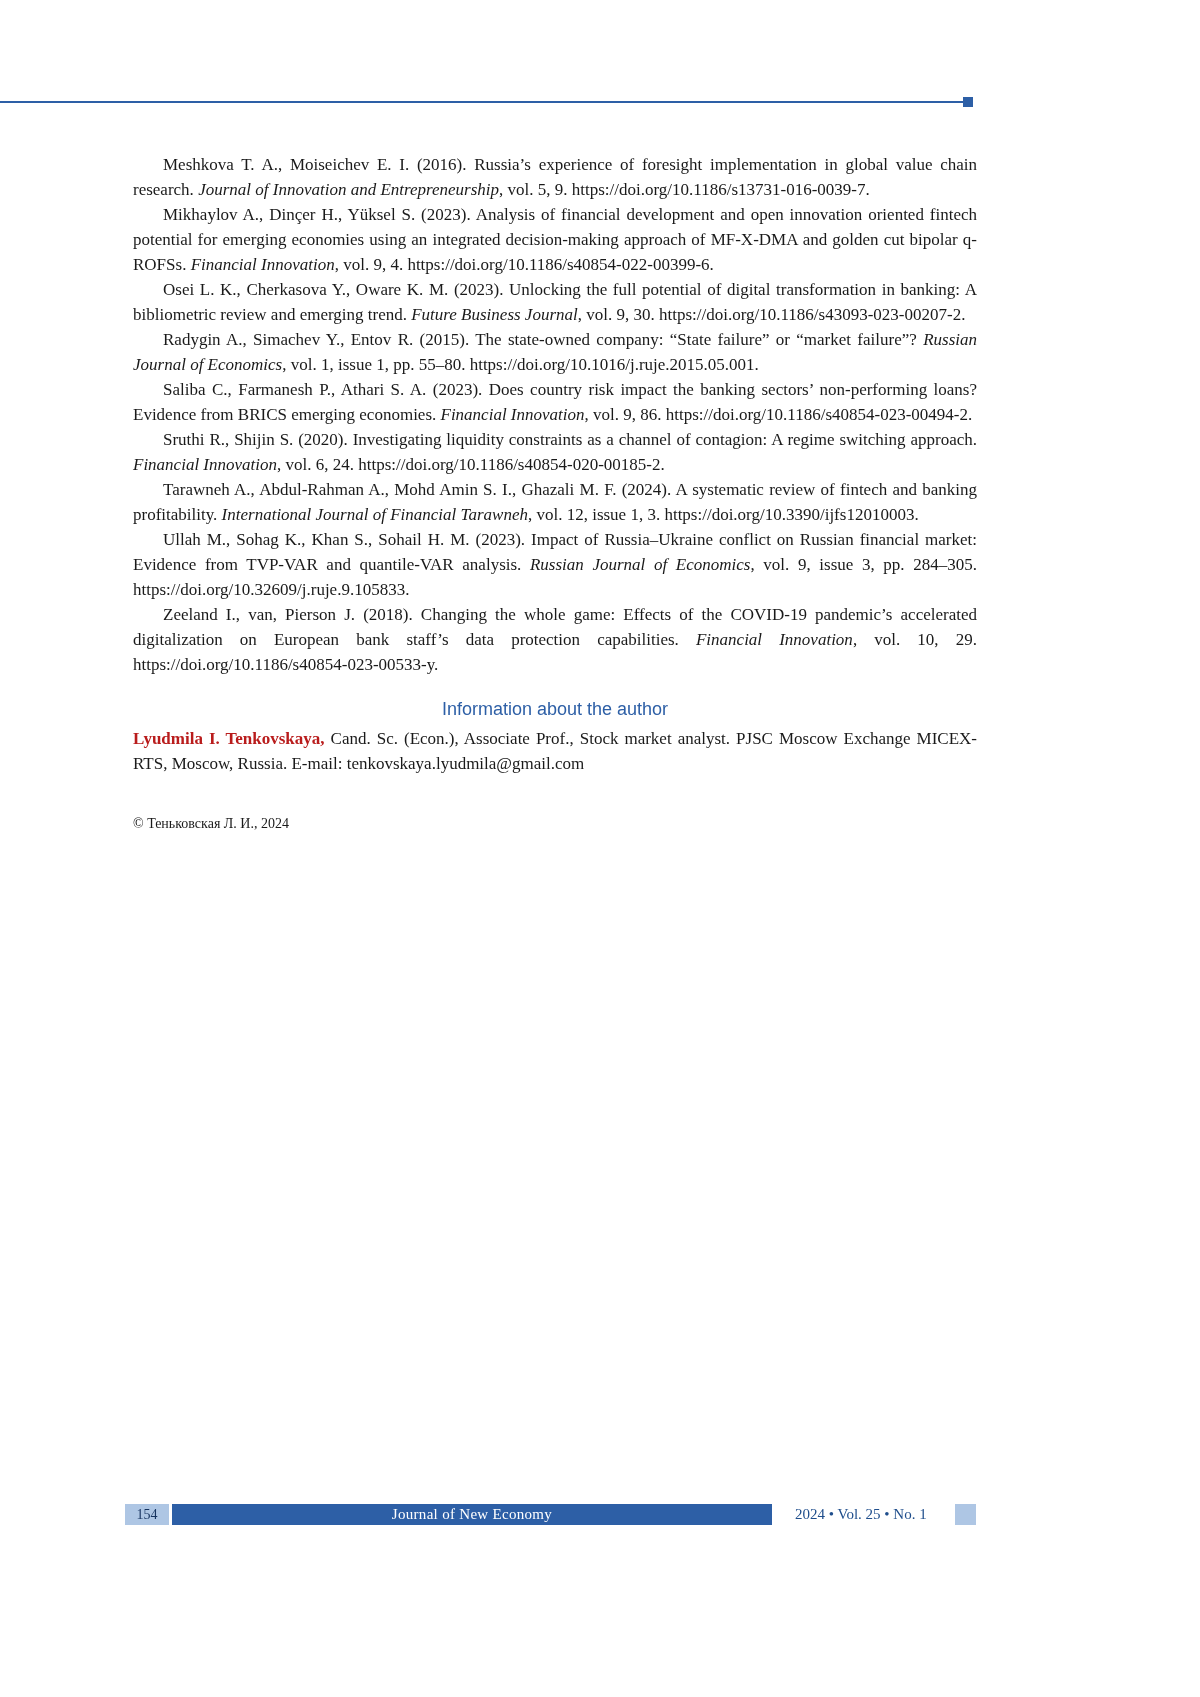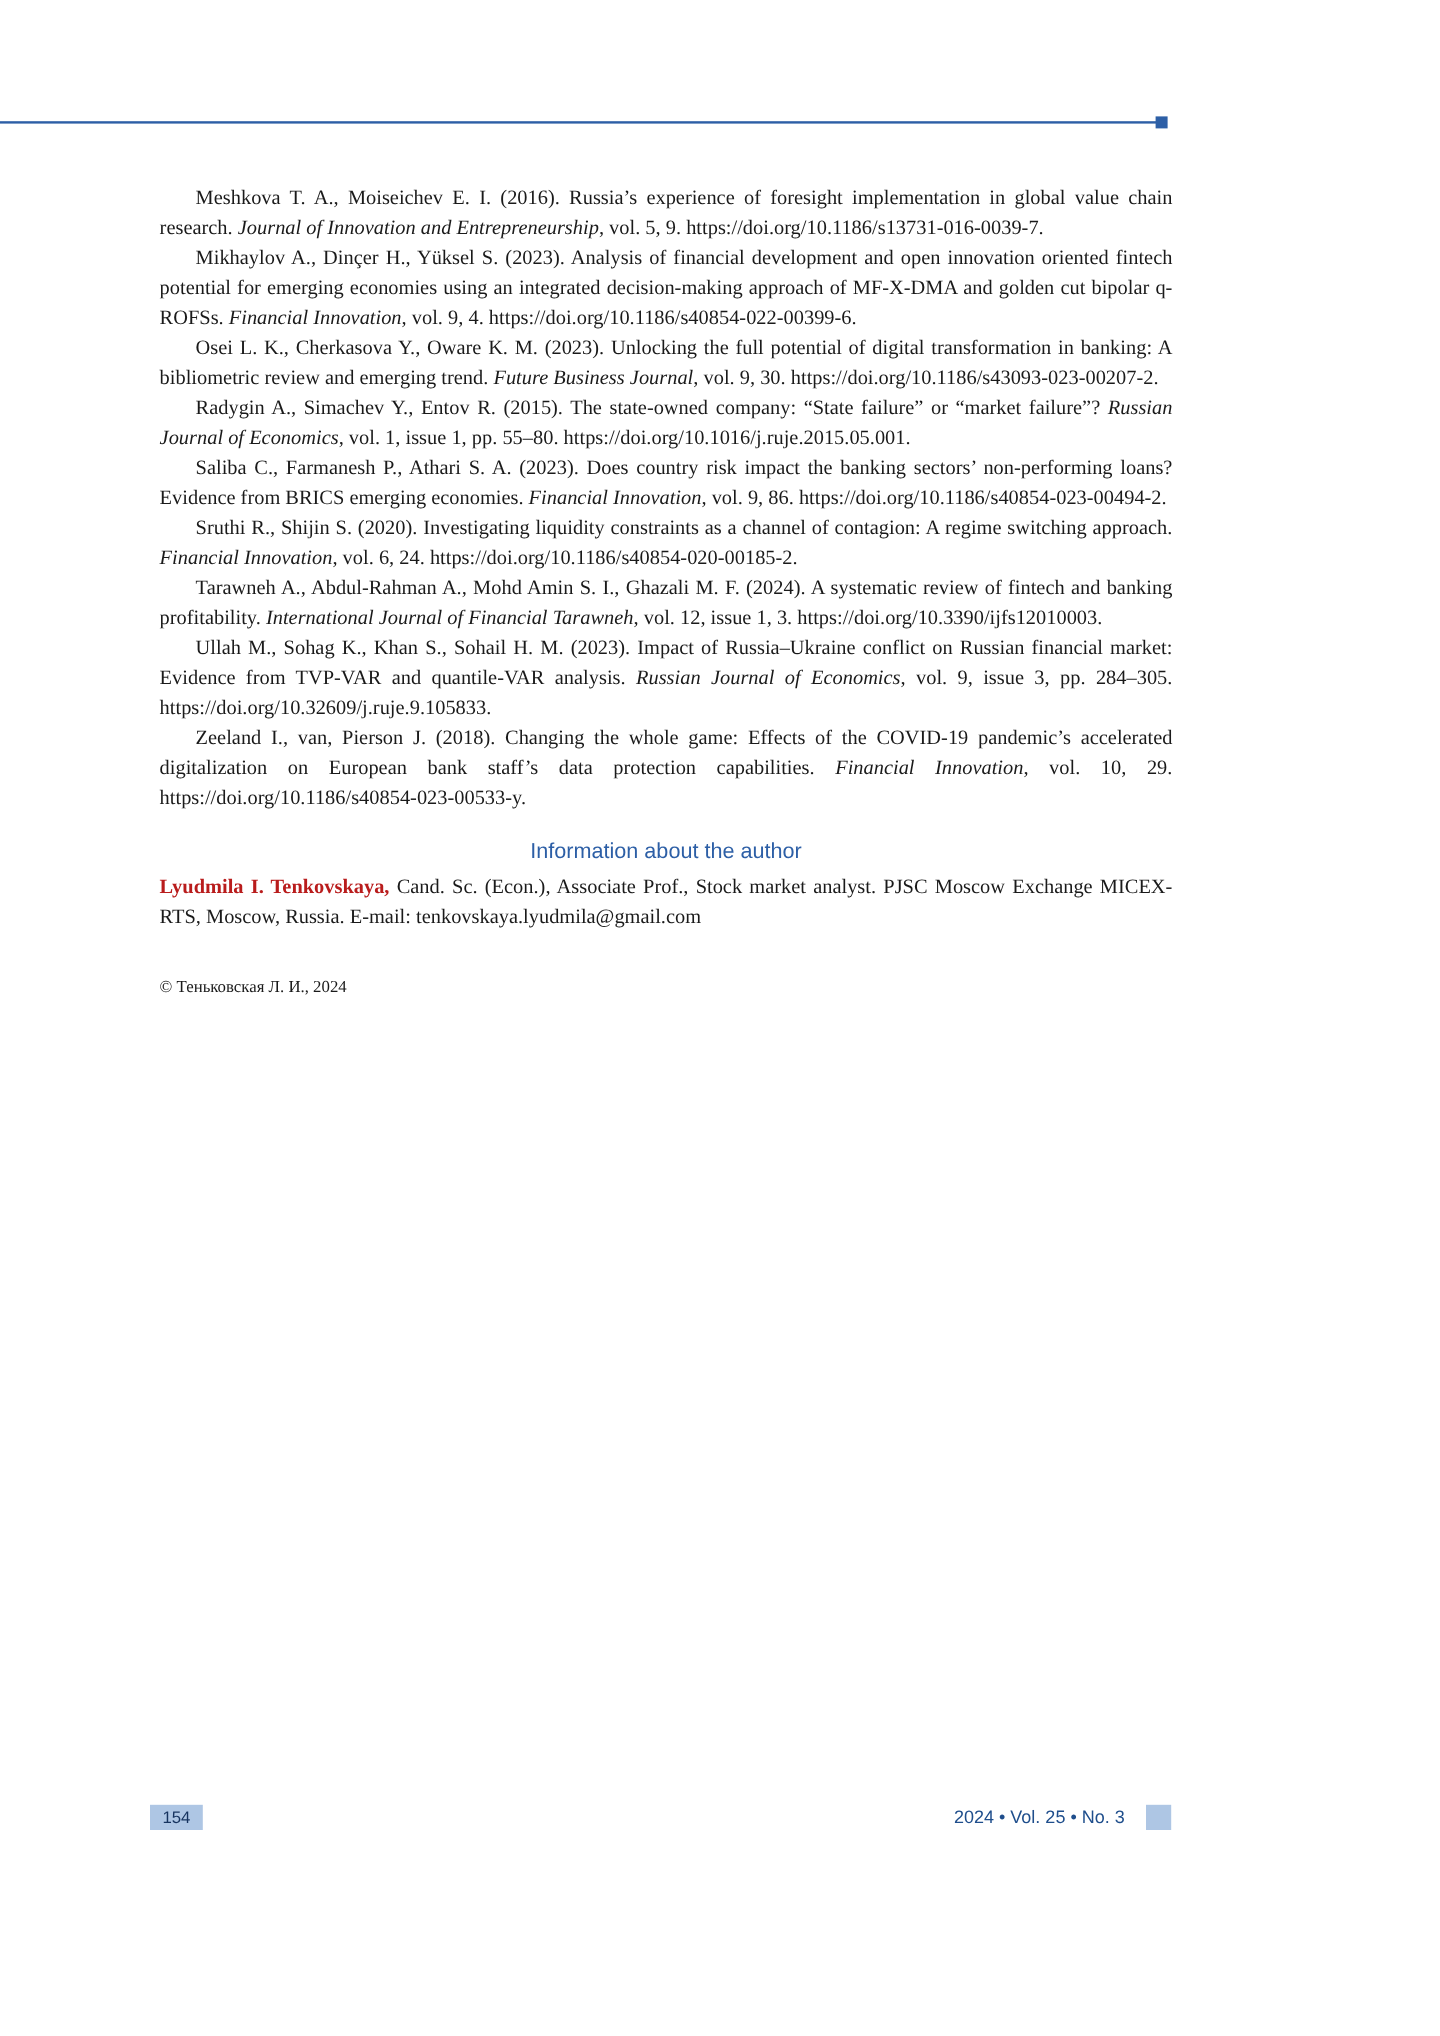--- a/index.html
+++ b/index.html
@@ -55,21 +55,21 @@
     font-weight:bold;
     color:#b91c1c;
   }
   .copyright {
     margin-top:40px;
     font-size:14px;
   }
   
   .page-footer {
     position:absolute; top:1504px; left:0; width:1200px; height:21px;
-    font-family:Liberation Sans, sans-serif;
+    font-family:Liberation Serif, serif;
   }
   .page-number {
     position:absolute; left:125px; top:0; width:44px; height:21px;
     background:#aec6e4; color:#16335f;
     text-align:center; line-height:21px; font-size:14px;
   }
   .journal-bar {
     position:absolute; left:172px; top:0; width:600px; height:21px;
     background:#2d5fa6; color:#ffffff;
     text-align:center; line-height:21px; font-size:15px;
@@ -109,17 +109,18 @@
     <h2 class="author-heading">Information about the author</h2>
 
     <p class="author-info"><span class="author-name">Lyudmila I. Tenkovskaya,</span><span> Cand. Sc. (Econ.), Associate Prof., Stock market analyst. PJSC Moscow Exchange MICEX-RTS, Moscow, Russia. E-mail: tenkovskaya.lyudmila@gmail.com</span></p>
 
     <p class="copyright">© Теньковская Л. И., 2024</p>
 
   </main>
 
   <footer class="page-footer">
     <span class="page-number">154</span>
-    <span class="issue-info">2024 • Vol. 25 • No. 3</span>
+    <span class="journal-bar">Journal of New Economy</span>
+    <span class="issue-info">2024 • Vol. 25 • No. 1</span>
     <span class="footer-square"></span>
   </footer>
 
 </div>
 
 </body></html>

